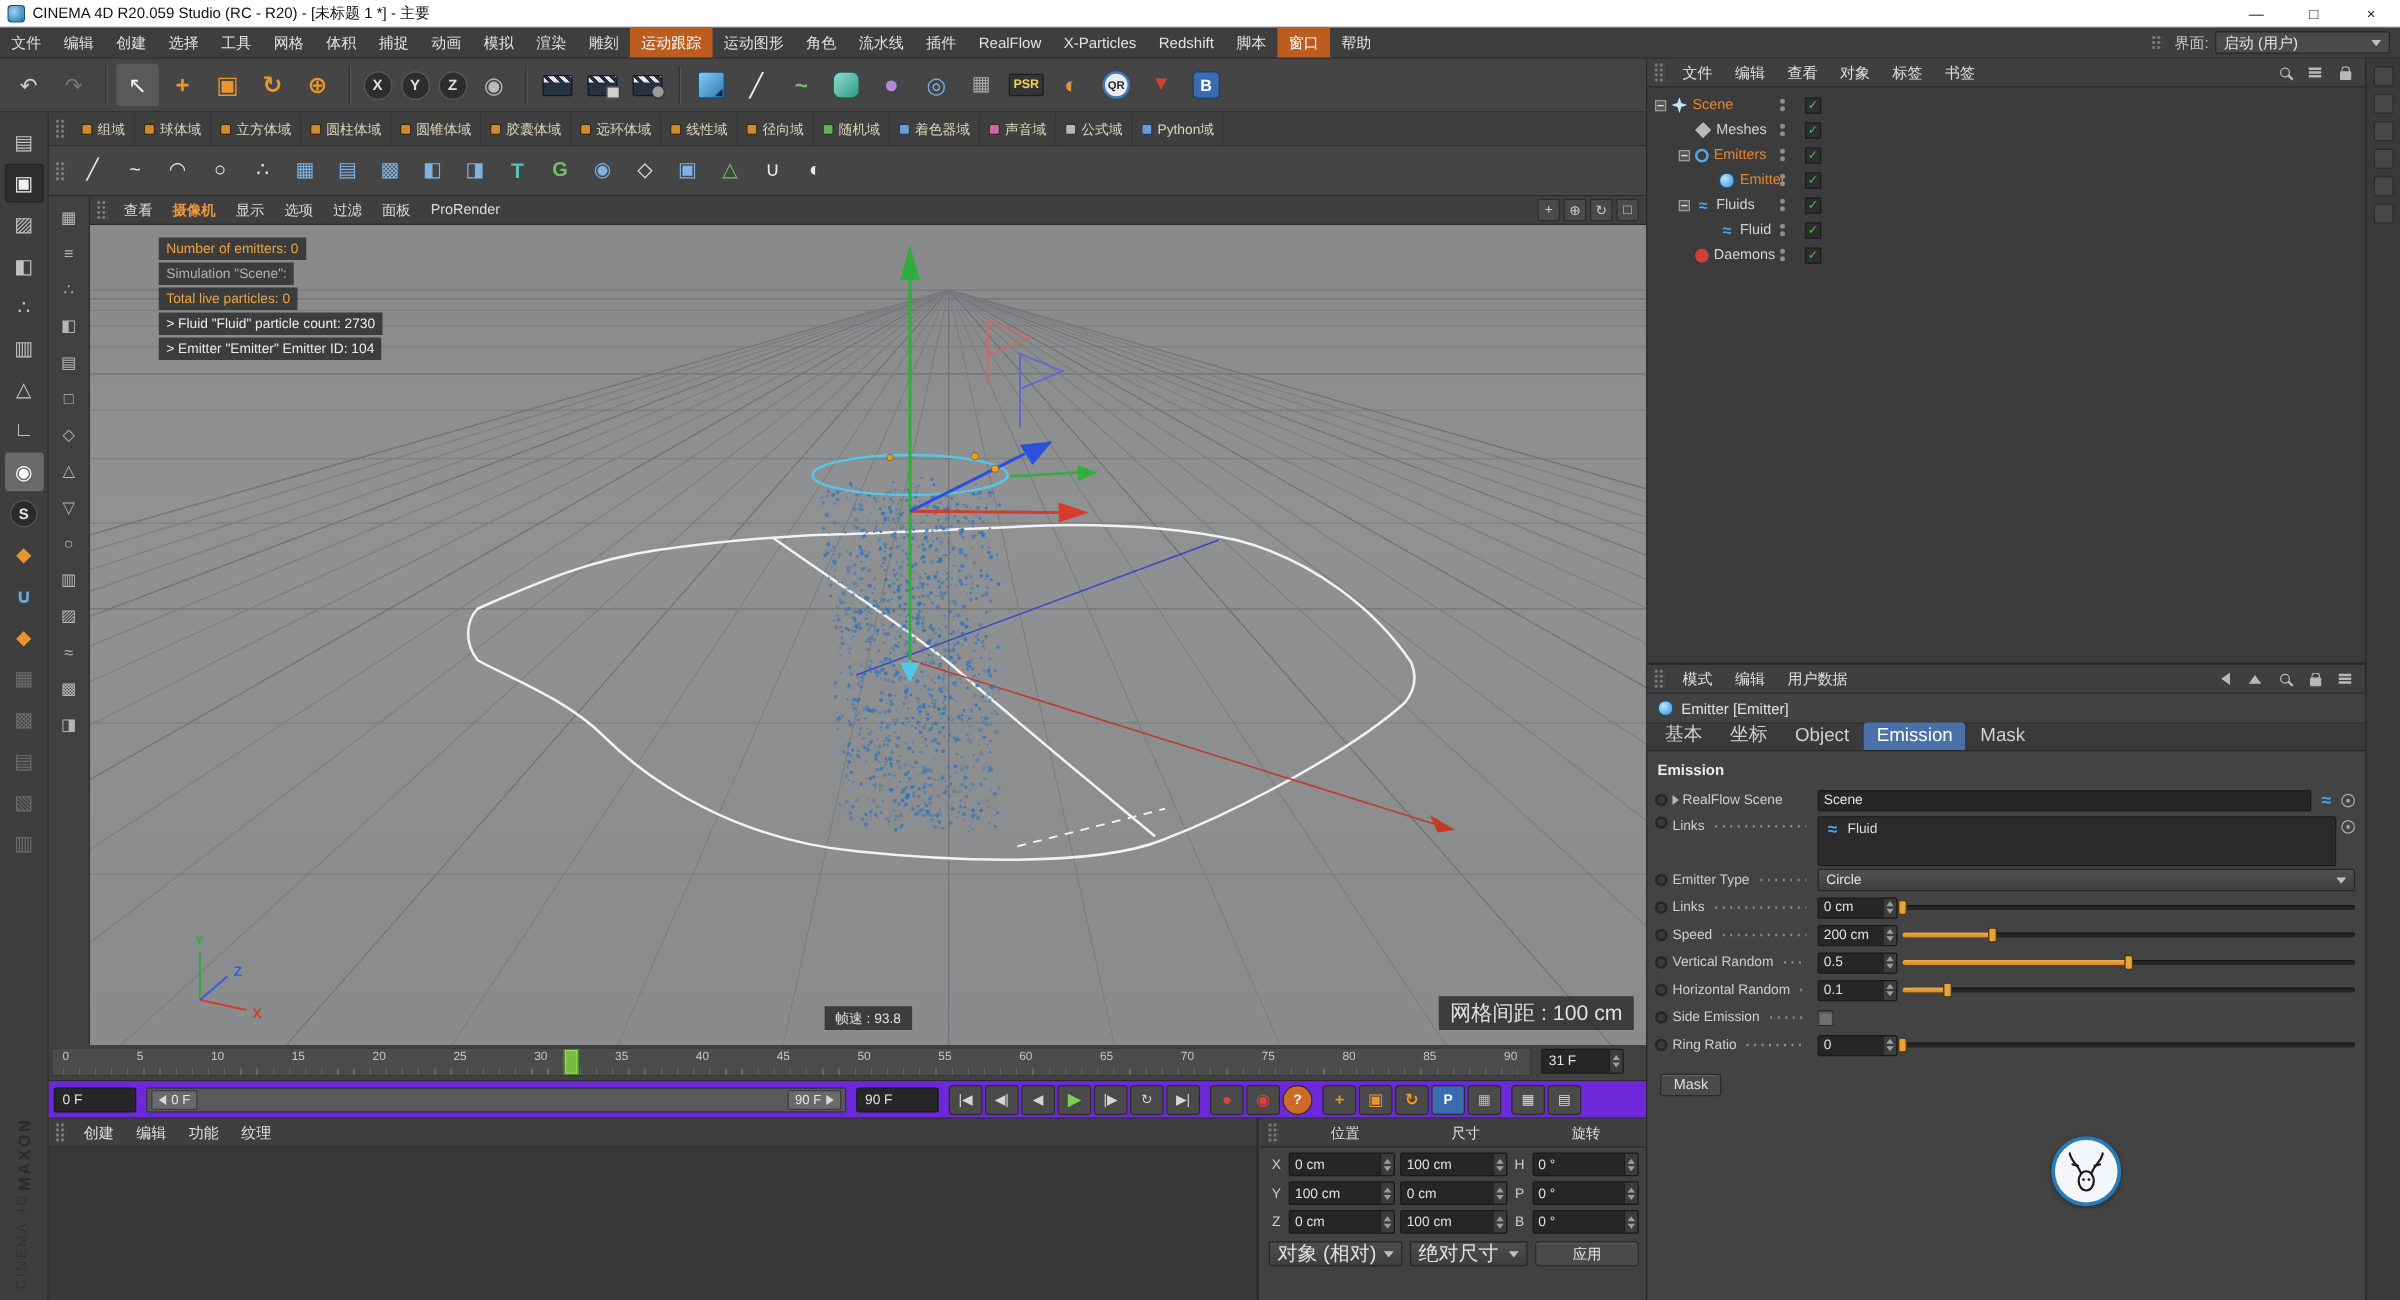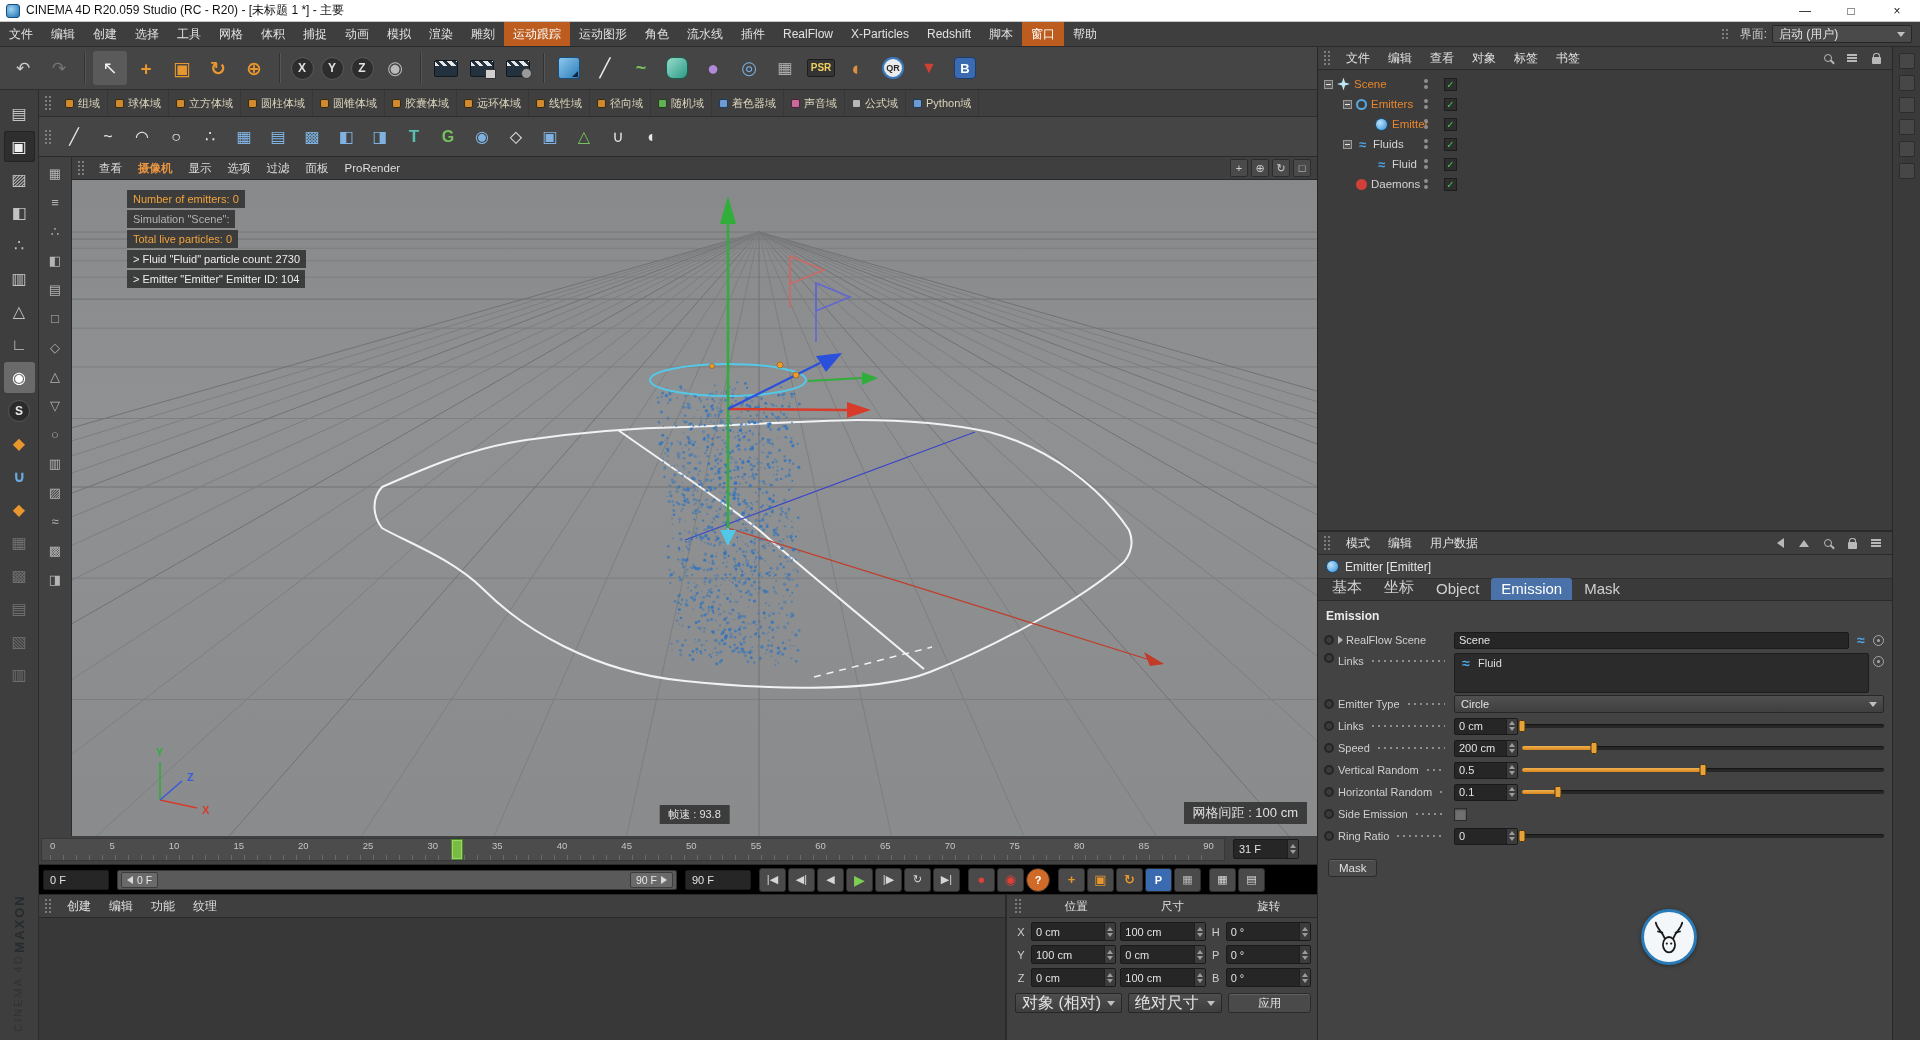--- a/index.html
+++ b/index.html
@@ -133,21 +133,21 @@
     background:linear-gradient(#87898a,#8f9192 35%,#898b8c); overflow:hidden; }
   .vp-canvas svg { position:absolute; inset:0; }
   .hud { position:absolute; left:55px; top:10px; font-size:11px; line-height:16px; }
   .hudline { display:table; background:rgba(38,38,38,0.78); padding:1px 6px; margin-bottom:2px; white-space:pre; }
   .hud-orange { color:#f0a43c; }
   .hud-gray { color:#b2b2b2; }
   .hud-white { color:#ececec; }
   .vp-fps { position:absolute; bottom:12px; left:50%; transform:translateX(-50%);
     background:rgba(38,38,38,0.78); color:#e0e0e0; font-size:11px; padding:2px 9px; }
   .vp-gridlabel { position:absolute; bottom:12px; right:10px; background:rgba(38,38,38,0.78);
-    color:#e0e0e0; font-size:13px; padding:2px 9px; }
+    color:#e0e0e0; font-size:17px; padding:2px 9px; }
   svg text { font-family:"Liberation Sans","DejaVu Sans",sans-serif; font-size:11px; font-weight:bold; }
 
   
   .timeline { position:absolute; left:39px; top:836px; width:1278px; height:29px; background:#414141;
     border-bottom:1px solid #2b2b2b; }
   .ruler { position:absolute; left:2px; top:2px; bottom:3px; right:92px; background:#4c4c4c;
     border:1px solid #383838; overflow:hidden; }
   .ticks { position:absolute; left:8px; right:10px; top:1px; display:flex; justify-content:space-between; }
   .tick { font-size:9.5px; color:#c6c6c6; }
   .ruler .minor { position:absolute; left:8px; right:10px; bottom:0; height:5px;
@@ -159,21 +159,21 @@
   .framebox > span:first-child { flex:1; padding:0 5px; font-size:11px; color:#e2e2e2; }
 
   .stepper { width:11px; height:100%; display:flex; flex-direction:column; align-items:center;
     justify-content:center; gap:2px; background:#3c3c3c; border-left:1px solid #1e1e1e; flex-shrink:0; }
   .stepper .up { width:0; height:0; border-left:3px solid transparent; border-right:3px solid transparent;
     border-bottom:4px solid #9c9c9c; }
   .stepper .dn { width:0; height:0; border-left:3px solid transparent; border-right:3px solid transparent;
     border-top:4px solid #9c9c9c; }
 
   
-  .transport { position:absolute; left:39px; top:865px; width:1278px; height:30px; background:#000000;
+  .transport { position:absolute; left:39px; top:865px; width:1278px; height:30px; background:#6d28d9;
     border-bottom:1px solid #2a2a2a; display:flex; align-items:center; padding:0 4px; gap:8px; }
   .tfield { width:66px; height:20px; background:#262626; border:1px solid #1a1a1a; border-radius:2px;
     display:flex; align-items:center; padding:0 6px; font-size:11px; color:#e2e2e2; }
   .rangeslider { flex:1; max-width:560px; height:20px; background:#5a5a5a; border:1px solid #333;
     border-radius:2px; display:flex; align-items:center; justify-content:space-between; padding:0 3px; }
   .rs-grab { display:flex; align-items:center; gap:4px; font-size:10.5px; color:#e6e6e6; background:#6a6a6a;
     height:16px; padding:0 5px; border-radius:2px; border:1px solid #3c3c3c; }
   .tri-l { width:0; height:0; border-top:4px solid transparent; border-bottom:4px solid transparent;
     border-right:6px solid #d8d8d8; display:inline-block; }
   .tri-r { width:0; height:0; border-top:4px solid transparent; border-bottom:4px solid transparent;
@@ -2371,20 +2371,30 @@
             <span class="exp show"></span>
             <span class="oicon ic-scene"></span>
             <span class="olabel sel">Scene</span>
             <span class="odots">
               <i></i>
               <i></i>
             </span>
             <span class="ocheck"></span>
           </div>
 
+          <div class="orow lvl1">
+            <span class="exp hide"></span>
+            <span class="oicon ic-mesh"></span>
+            <span class="olabel norm">Meshes</span>
+            <span class="odots">
+              <i></i>
+              <i></i>
+            </span>
+            <span class="ocheck"></span>
+          </div>
 
           <div class="orow lvl1">
             <span class="exp show"></span>
             <span class="oicon ic-emitters"></span>
             <span class="olabel sel">Emitters</span>
             <span class="odots">
               <i></i>
               <i></i>
             </span>
             <span class="ocheck"></span>

